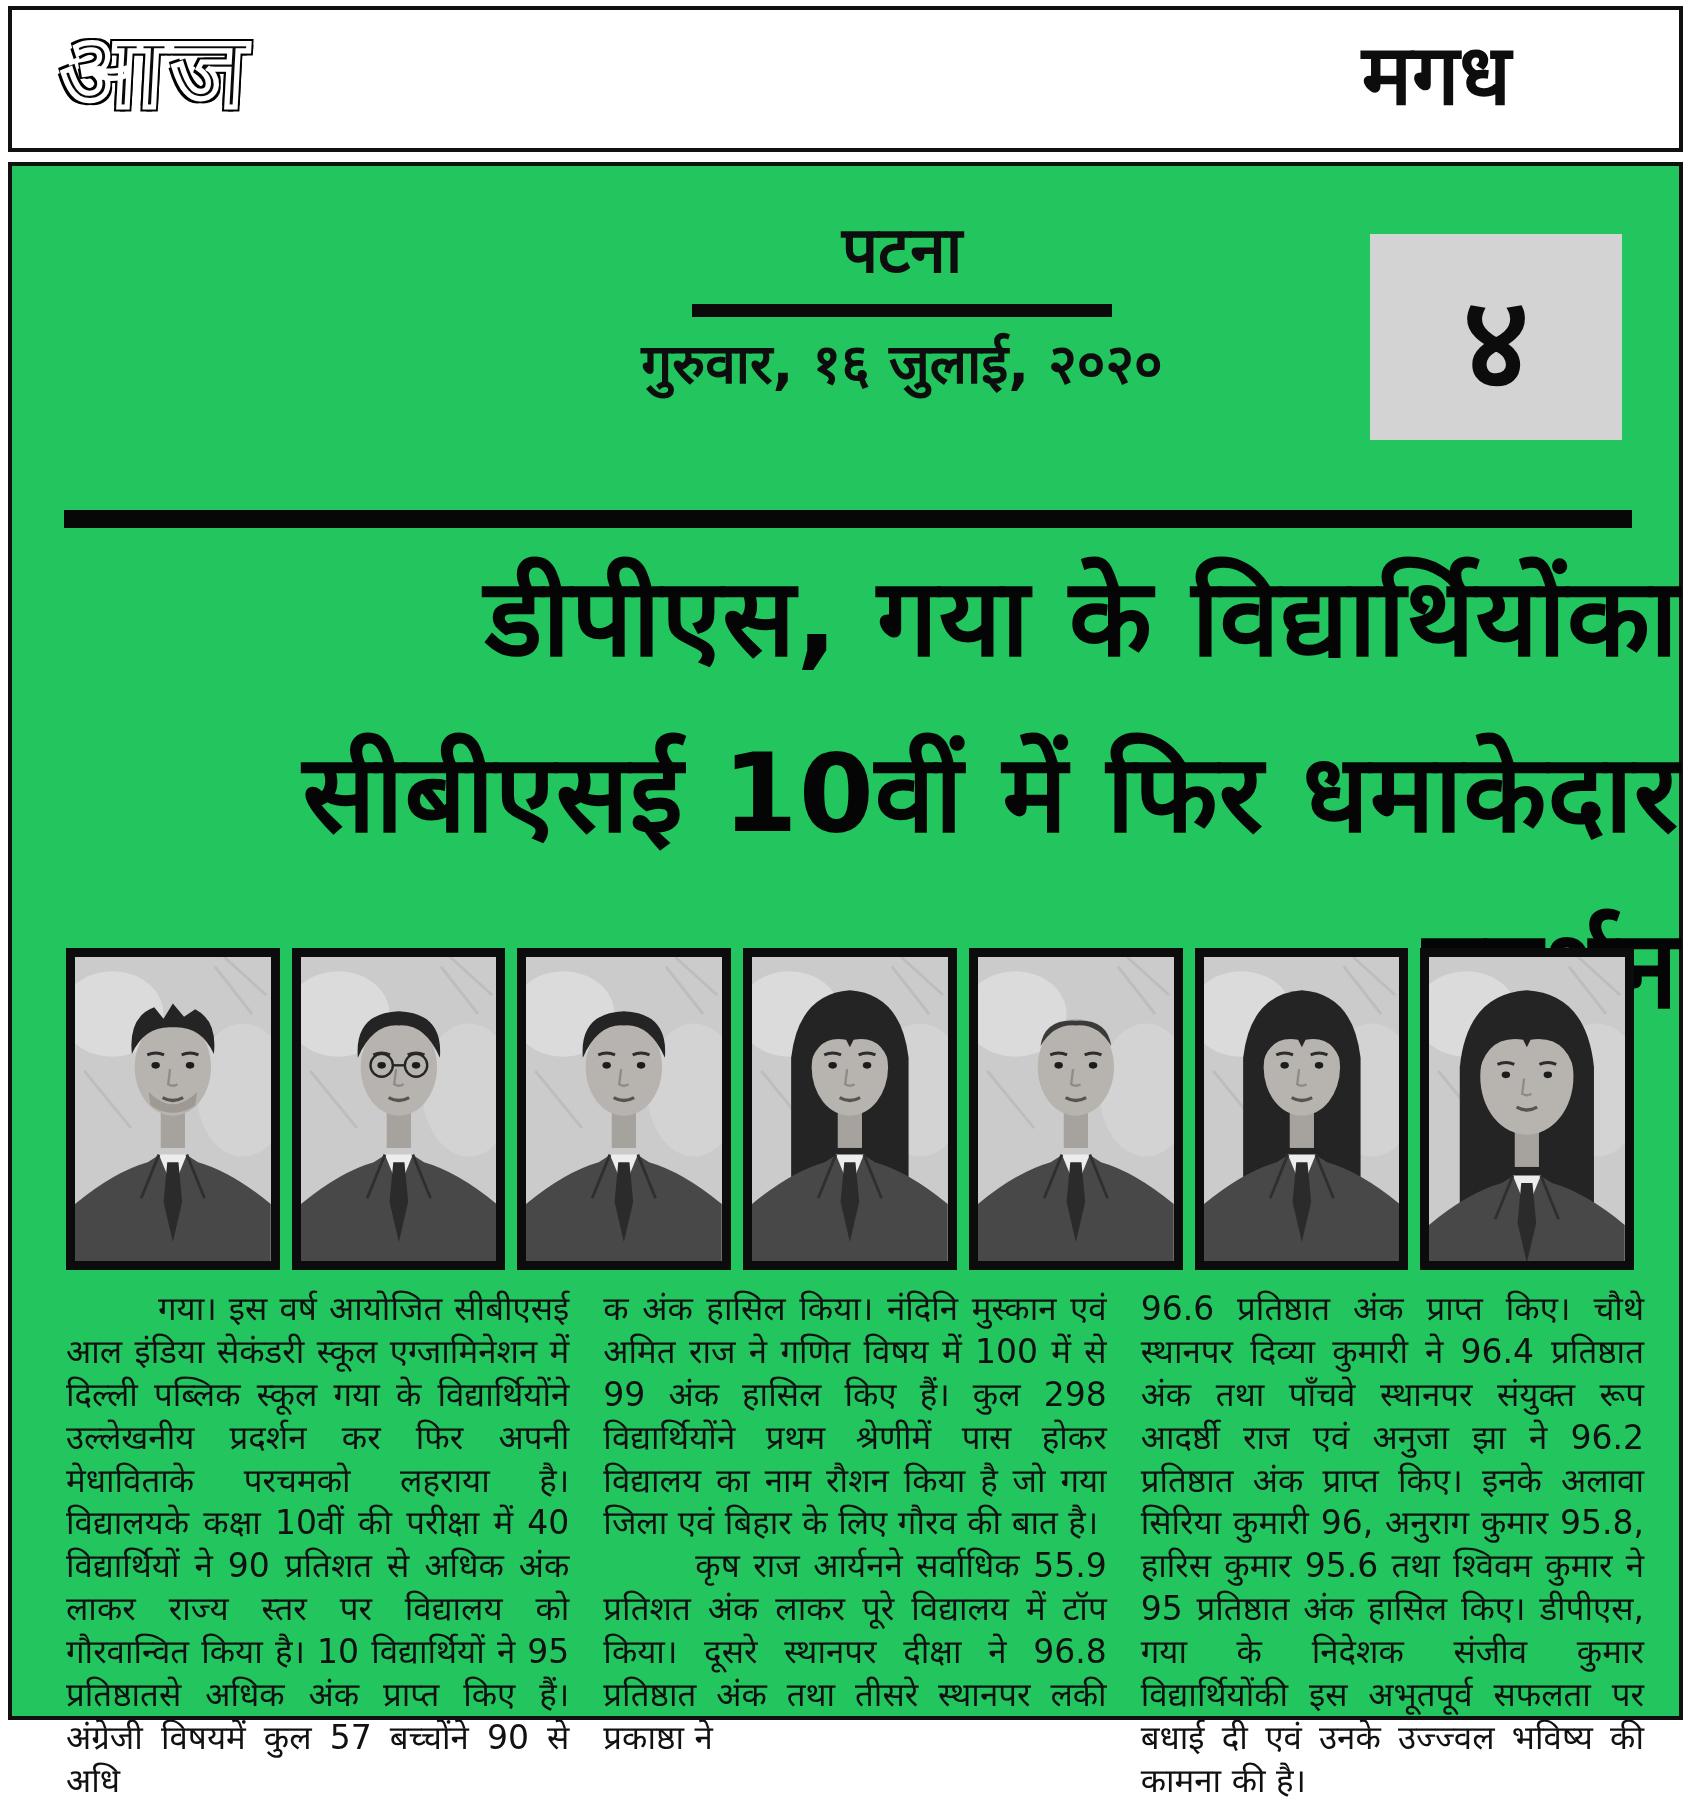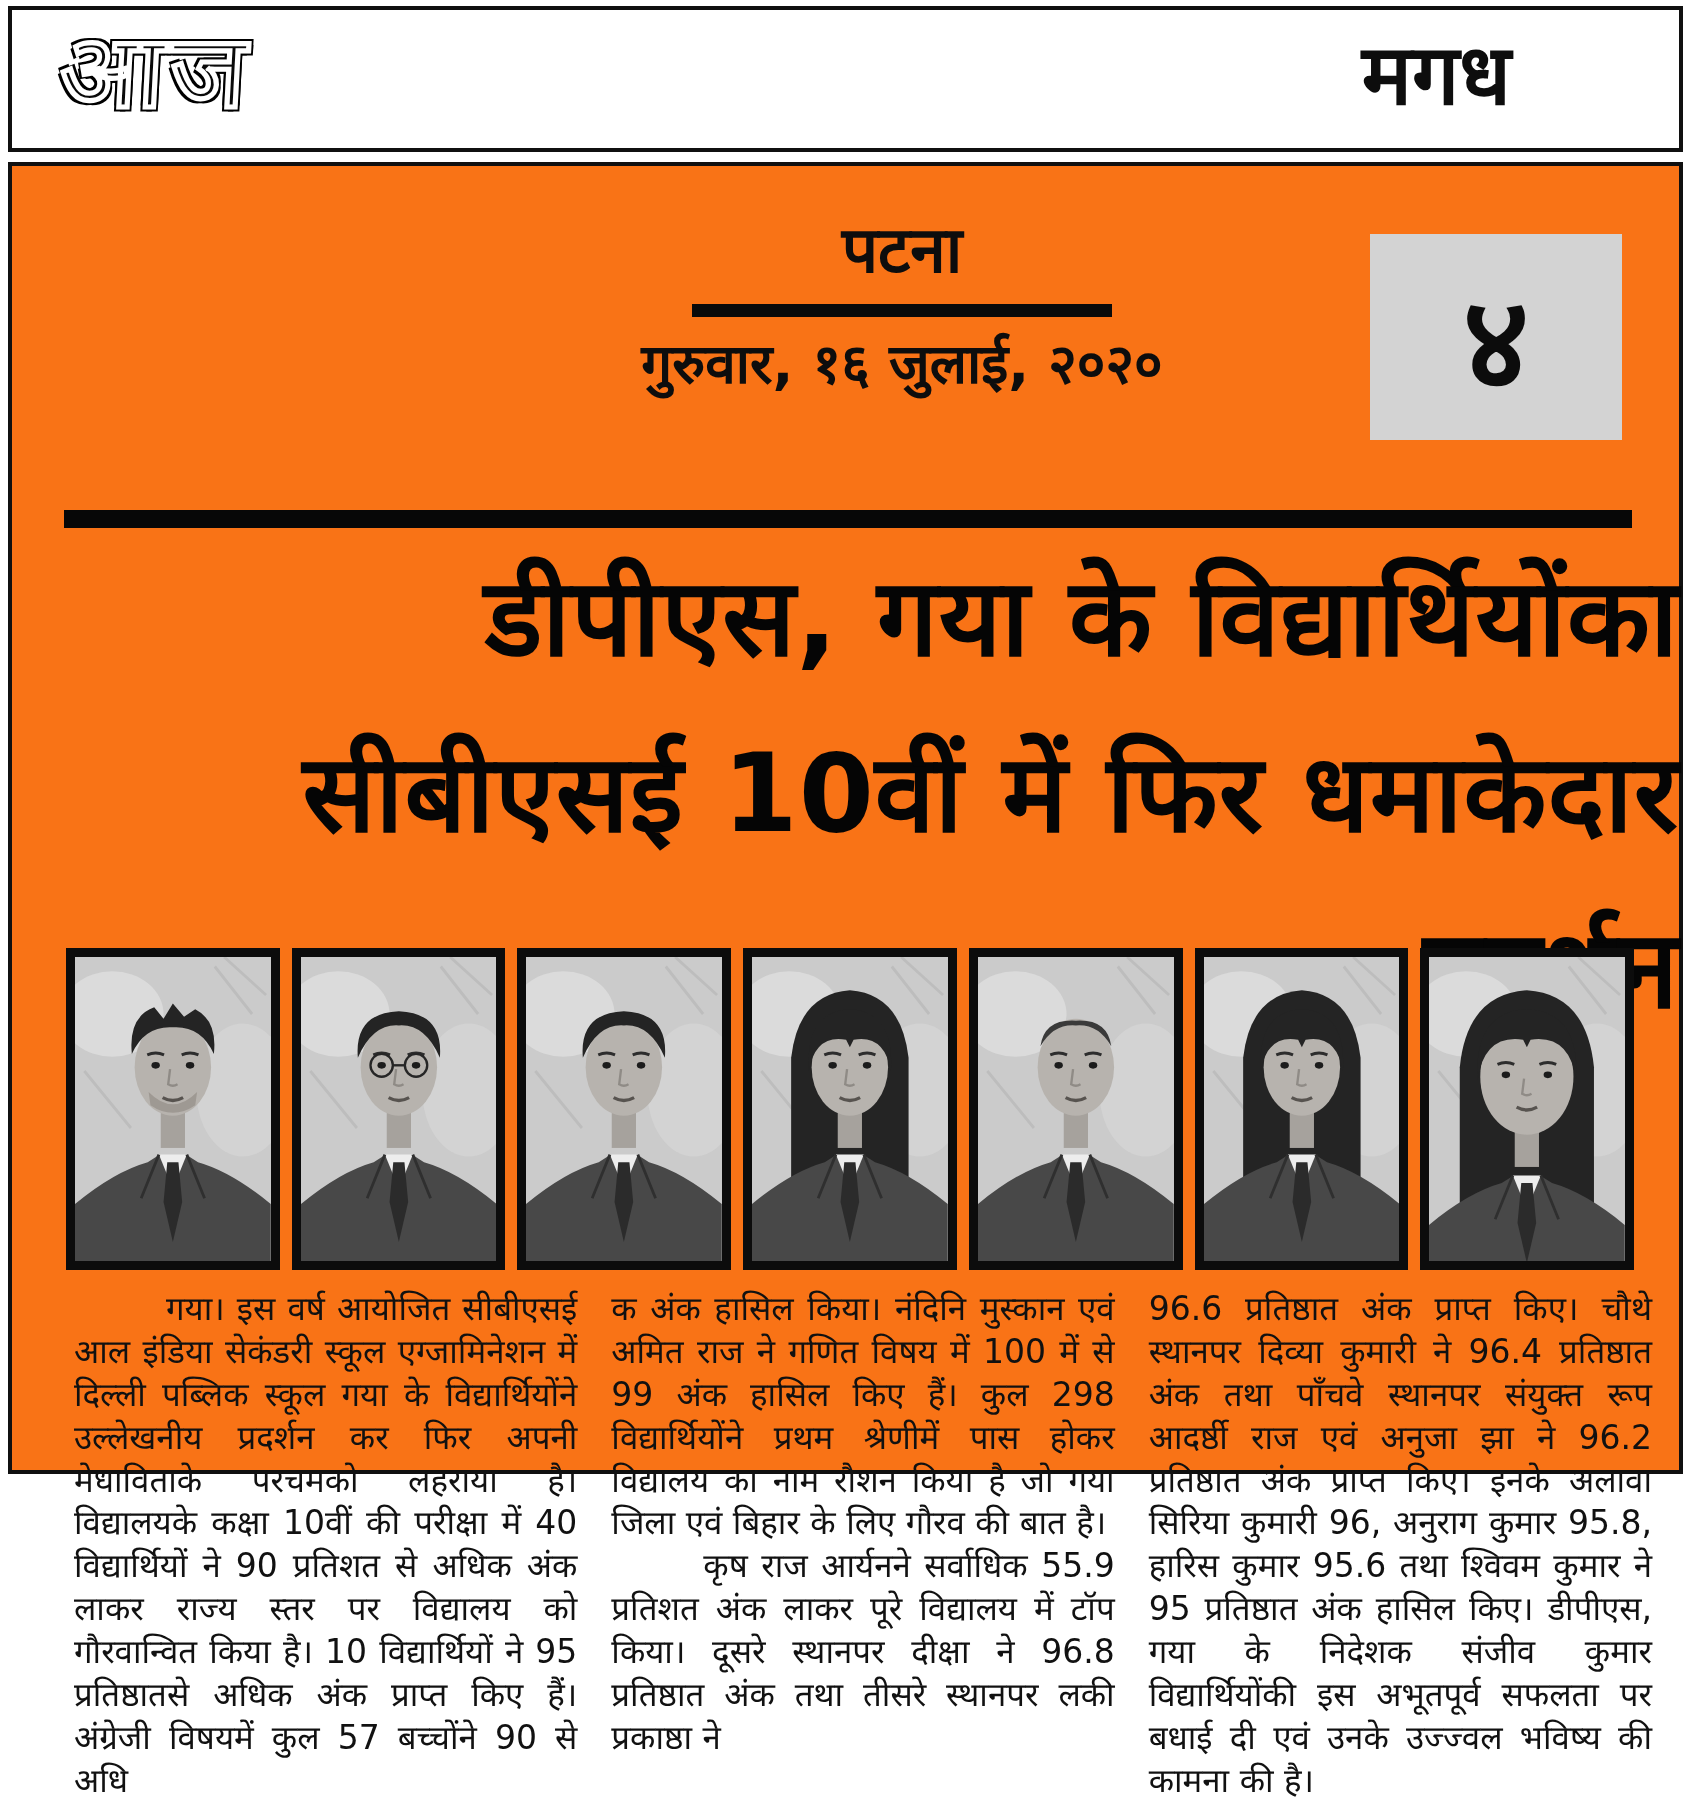--- a/index.html
+++ b/index.html
@@ -22,22 +22,22 @@
     -webkit-text-stroke:2px #ffffff;
     text-shadow:3px 3px 0 #000,-3px -3px 0 #000,3px -3px 0 #000,-3px 3px 0 #000;
     transform:skewX(-3deg);
   }
   .region{
     position:absolute;right:168px;top:5px;
     font-size:84px;font-weight:800;line-height:120px;color:#0d0d0d;
   }
   
   .mainbox{
-    position:absolute;left:8px;top:162px;width:1675px;height:1312px;
-    border:4px solid #101010;background:#f97316;
+    position:absolute;left:8px;top:162px;width:1675px;height:1558px;
+    border:4px solid #101010;background:#22c55e;
   }
   .dateline{
     position:absolute;left:600px;top:48px;width:580px;text-align:center;
   }
   .city{font-size:64px;font-weight:800;line-height:72px;}
   .city-rule{width:420px;height:13px;background:#0a0a0a;margin:18px auto 16px auto;}
   .date{font-size:55px;font-weight:700;line-height:62px;white-space:nowrap;}
   .pagenum-box{
     position:absolute;left:1358px;top:68px;width:252px;height:206px;
     background:#d3d3d3;display:flex;align-items:center;justify-content:center;
@@ -56,21 +56,21 @@
     position:absolute;left:54px;top:782px;width:1568px;height:324px;
     display:flex;gap:12px;
   }
   .photo-cell{
     flex:1;height:322px;border:9px solid #0c0c0c;background:#c9c9c9;overflow:hidden;
   }
   .photo-cell svg{display:block;width:100%;height:100%;}
   
   .article{
     position:absolute;left:54px;top:1122px;width:1578px;height:508px;
-    display:flex;gap:34px;margin-left:8px;
+    display:flex;gap:34px;
   }
   .column{flex:1;min-width:0;}
   .para{
     margin:0;font-size:33px;line-height:1.3;text-align:justify;
     color:#111;font-weight:500;
     font-family:"DejaVu Sans","Liberation Sans",sans-serif;
   }
   .para.indent{text-indent:92px;}
 </style>
 </head>

